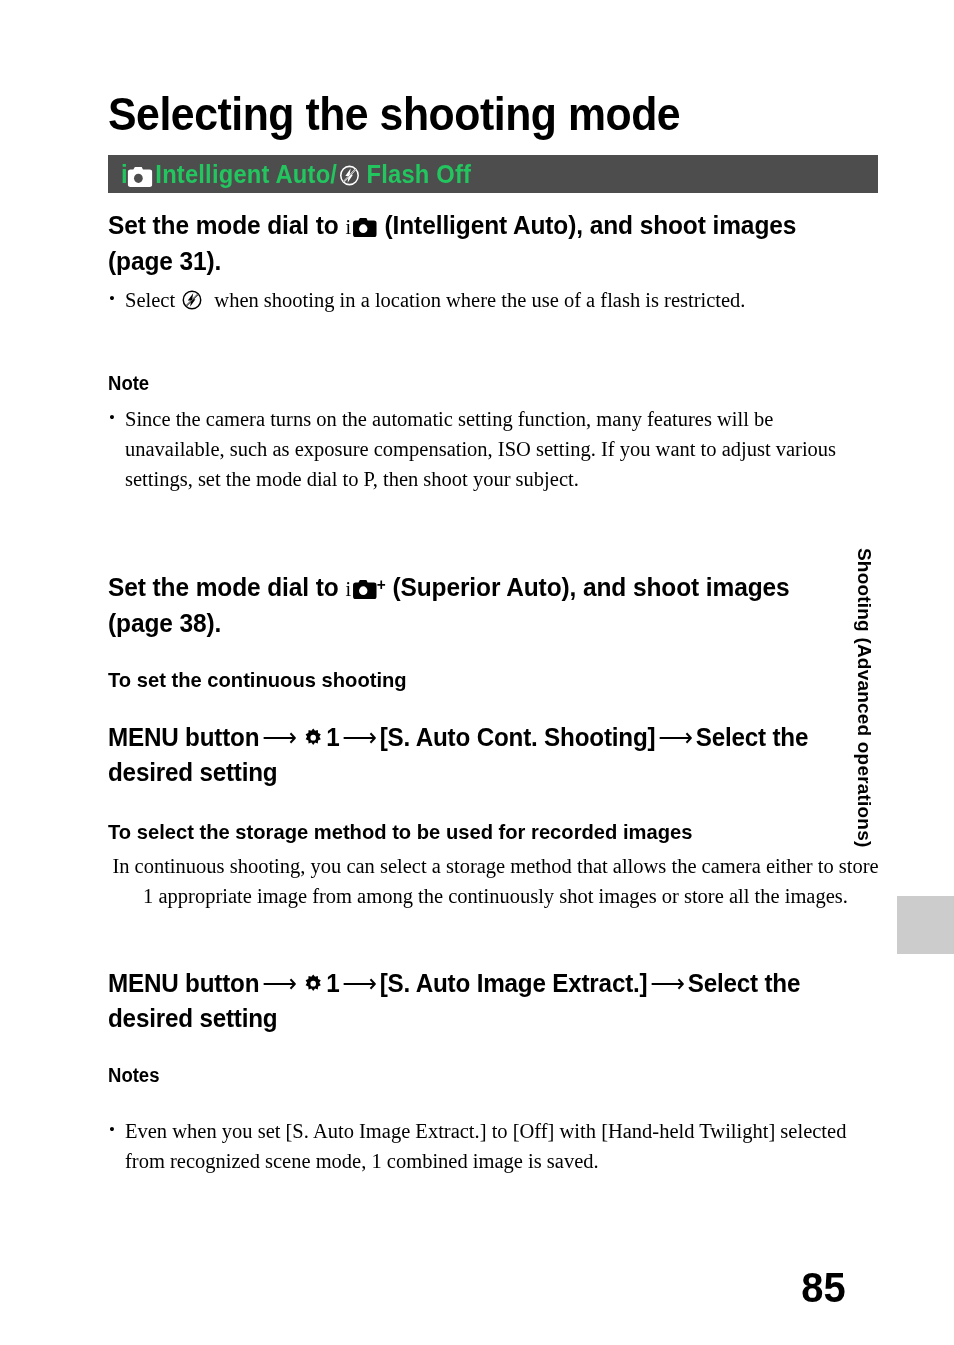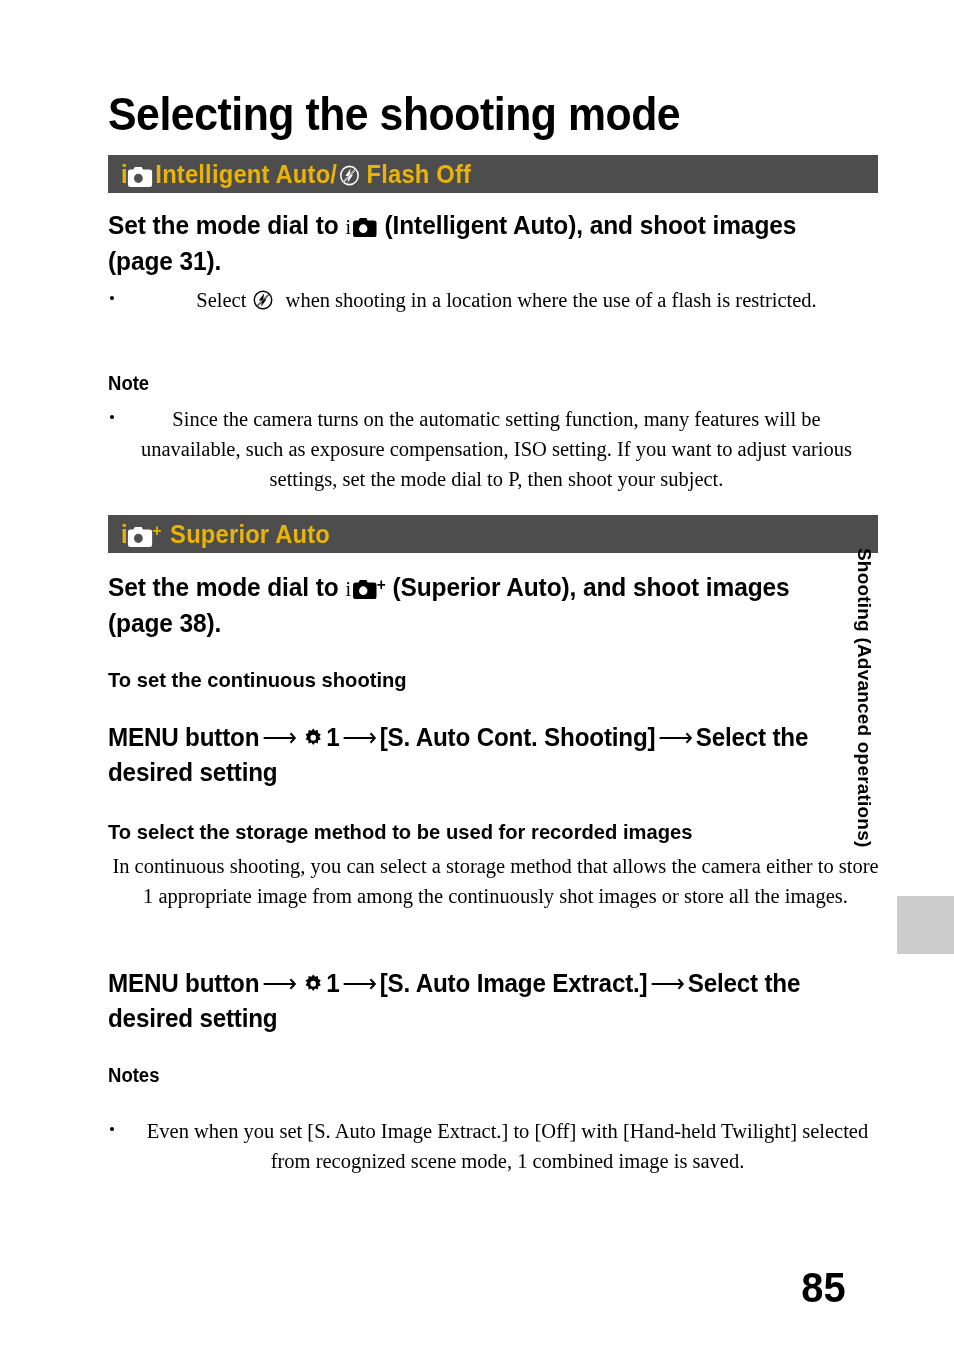--- a/index.html
+++ b/index.html
@@ -40,21 +40,21 @@
     transform: scaleX(0.93);
   }
 
   
   .section-bar {
     position: absolute;
     left: 108px;
     width: 770px;
     height: 38px;
     background: #4d4d4d;
-    color: #eab308;
+    color: #22c55e;
     display: flex;
     align-items: center;
     padding-left: 13px;
     box-sizing: border-box;
   }
   .section-bar .bar-text {
     font-family: "Liberation Sans Narrow", "Liberation Sans", sans-serif;
     font-weight: bold;
     font-size: 25px;
     letter-spacing: 0.2px;
@@ -150,21 +150,20 @@
 
   ul.bullets {
     margin: 0;
     padding: 0;
     list-style: none;
   }
   ul.bullets > li {
     position: relative;
     padding-left: 17px;
     margin: 0 0 0 0;
-    text-align: center;
   }
   ul.bullets > li::before {
     content: "\2022";
     position: absolute;
     left: 1px;
     top: -1px;
     font-size: 17px;
   }
 
   p.para {
@@ -288,28 +287,20 @@
     </ul>
   </div>
 
   <div id="note-label-1" class="note-label">Note</div>
   <div id="note-list-1" class="body-text">
     <ul class="bullets">
       <li>Since the camera turns on the automatic setting function, many features will be unavailable, such as exposure compensation, ISO setting. If you want to adjust various settings, set the mode dial to P, then shoot your subject.</li>
     </ul>
   </div>
 
-  <div id="section-bar-2" class="section-bar">
-    <span class="bar-text"><span>i</span><span class="icon icam-bar" style="margin-right:0">
-        <svg width="26" height="20" viewBox="0 0 26 20" aria-hidden="true">
-          <path d="M7.6 0 h7.2 l1.3 2.6 h6.9 a3 3 0 0 1 3 3 v11.4 a3 3 0 0 1 -3 3 h-19.9 a3 3 0 0 1 -3 -3 v-11.4 a3 3 0 0 1 3 -3 h2.9 z" fill="#ffffff"></path>
-          <circle cx="11.3" cy="11.3" r="4.6" fill="#4d4d4d"></circle>
-        </svg>
-      </span><sup style="font-size:16px;vertical-align:7px">+</sup><span style="display:inline-block;width:9px"></span><span>Superior Auto</span></span>
-  </div>
 
   <div id="lead-2" class="lead">
     <span>Set the mode dial to </span><span style="font-family:'Liberation Serif',serif;font-weight:normal;font-size:21px">i</span><span class="icon icam-inline" style="margin-right:0">
       <svg width="25" height="19" viewBox="0 0 26 20" aria-hidden="true">
         <path d="M7.6 0 h7.2 l1.3 2.6 h6.9 a3 3 0 0 1 3 3 v11.4 a3 3 0 0 1 -3 3 h-19.9 a3 3 0 0 1 -3 -3 v-11.4 a3 3 0 0 1 3 -3 h2.9 z" fill="#000000"></path>
         <circle cx="11.3" cy="11.3" r="4.6" fill="#ffffff"></circle>
       </svg>
     </span><sup style="font-size:16px;vertical-align:6px">+</sup><span> (Superior Auto), and shoot images (page 38).</span>
   </div>
 

